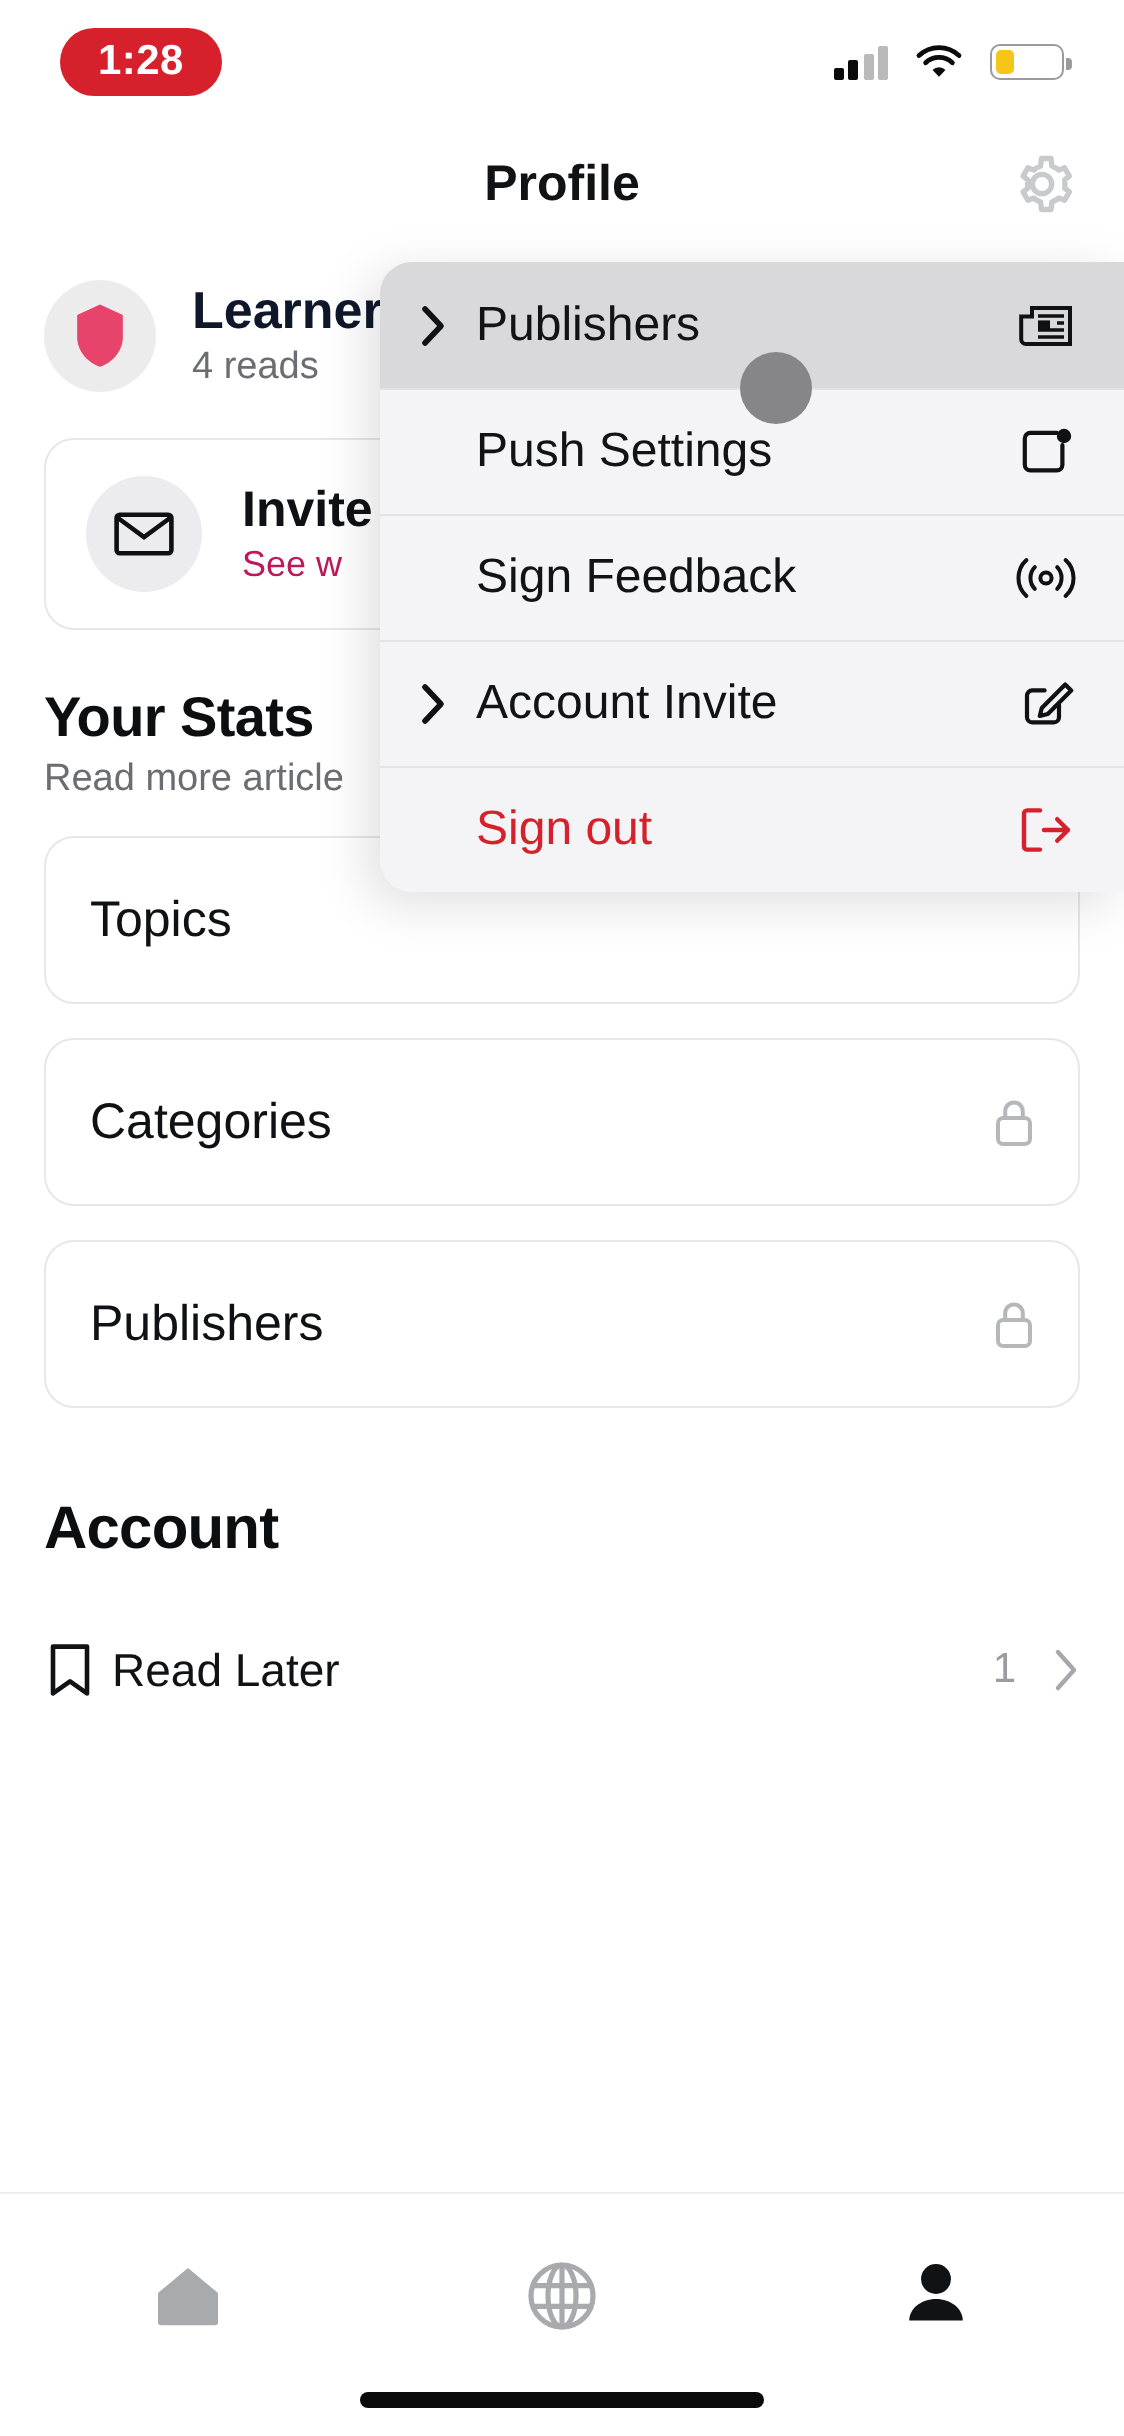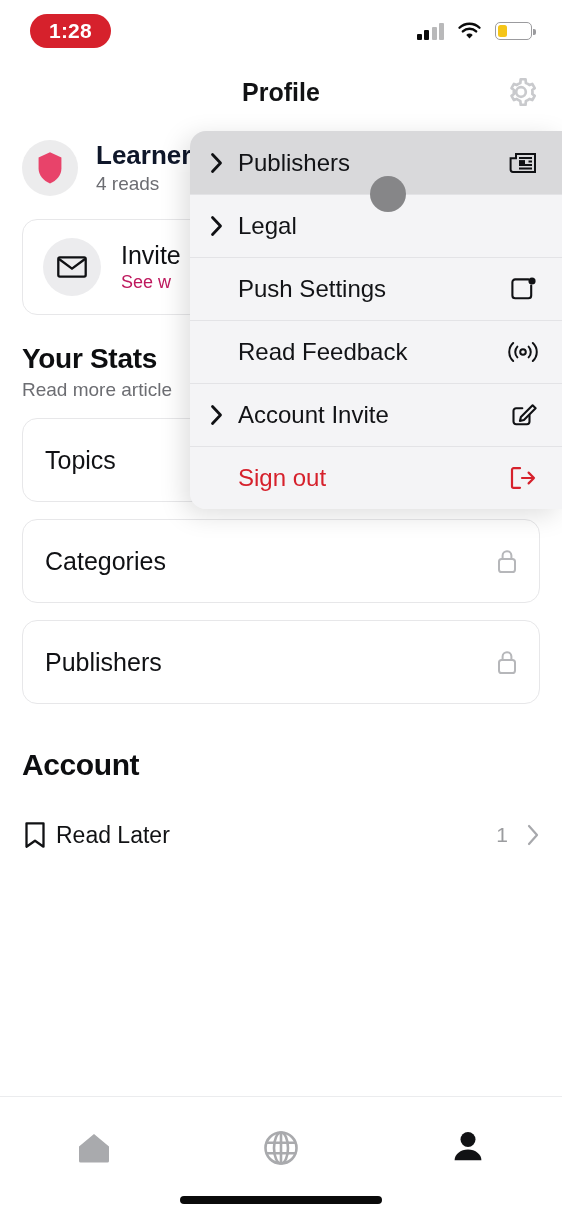--- a/index.html
+++ b/index.html
@@ -66,21 +66,21 @@
 
   .invite-card {
     margin:19px 22px 0; border:1px solid #e7e7e9; border-radius:15px;
     background:#fff; padding:18px 20px; display:flex; align-items:center; gap:20px;
     height:96px;
   }
   .invite-ico {
     width:58px; height:58px; border-radius:50%; background:#ececee;
     display:flex; align-items:center; justify-content:center; flex:0 0 auto;
   }
-  .invite-title { font-size:25px; font-weight:400; color:#101114; line-height:1.15; white-space:nowrap; }
+  .invite-title { font-size:25px; font-weight:700; color:#101114; line-height:1.15; white-space:nowrap; }
   .invite-sub { font-size:18px; color:#be185d; margin-top:3px; white-space:nowrap; }
 
   .section-head { padding:28px 22px 0; }
   .section-title { font-size:28px; font-weight:700; color:#0d0e10; letter-spacing:-.3px; }
   .section-sub { font-size:19px; color:#6c6d72; margin-top:4px; white-space:nowrap; }
 
   .stat-card {
     margin:17px 22px 0; border:1px solid #e7e7e9; border-radius:15px; background:#fff;
     height:84px; display:flex; align-items:center; justify-content:space-between;
     padding:0 22px;
@@ -259,59 +259,50 @@
       <span class="menu-ico">
         <svg width="28" height="26" viewBox="0 0 28 26">
           <path d="M7 4h19v18H4a2.4 2.4 0 0 1-2.4-2.4V8.2H7Z" fill="none" stroke="#101114" stroke-width="2"></path>
           <path d="M10 8h13M10 11.5h6M19.5 11.5h3.5M10 15h13M10 18.5h13" stroke="#101114" stroke-width="1.8"></path>
           <rect x="10" y="10.2" width="6" height="5.2" fill="#101114"></rect>
         </svg>
       </span>
     </div>
 
 
+
+    <div class="menu-item">
+      <span class="menu-arrow blank"></span>
+      <span class="menu-label">Push Settings</span>
+      <span class="menu-ico">
+        <svg width="27" height="27" viewBox="0 0 27 27">
+          <path d="M18.4 3.4H5.2A2.8 2.8 0 0 0 2.4 6.2v13.2a2.8 2.8 0 0 0 2.8 2.8h13.2a2.8 2.8 0 0 0 2.8-2.8V9.6" fill="none" stroke="#101114" stroke-width="2.1" stroke-linecap="round"></path>
+          <circle cx="22" cy="5" r="3.6" fill="#101114"></circle>
+        </svg>
+      </span>
+    </div>
+
+    <div class="menu-item">
+      <span class="menu-arrow blank"></span>
+      <span class="menu-label">Sign Feedback</span>
+      <span class="menu-ico">
+        <svg width="32" height="24" viewBox="0 0 32 24">
+          <circle cx="16" cy="12" r="2.8" fill="none" stroke="#101114" stroke-width="2"></circle>
+          <path d="M10.4 6.6a7.8 7.8 0 0 0 0 10.8M21.6 6.6a7.8 7.8 0 0 1 0 10.8" fill="none" stroke="#101114" stroke-width="2" stroke-linecap="round"></path>
+          <path d="M6.2 3a12.2 12.2 0 0 0 0 18M25.8 3a12.2 12.2 0 0 1 0 18" fill="none" stroke="#101114" stroke-width="2" stroke-linecap="round"></path>
+        </svg>
+      </span>
+    </div>
+
     <div class="menu-item">
       <span class="menu-arrow">
         <svg width="13" height="22" viewBox="0 0 13 22">
             <path d="M2.5 2.5l8 8.5-8 8.5" fill="none" stroke="#101114" stroke-width="2.8" stroke-linecap="round" stroke-linejoin="round"></path>
           </svg>
       </span>
-      <span class="menu-label">Legal</span>
-      <span class="menu-ico"></span>
-    </div>
-
-    <div class="menu-item">
-      <span class="menu-arrow blank"></span>
-      <span class="menu-label">Push Settings</span>
-      <span class="menu-ico">
-        <svg width="27" height="27" viewBox="0 0 27 27">
-          <path d="M18.4 3.4H5.2A2.8 2.8 0 0 0 2.4 6.2v13.2a2.8 2.8 0 0 0 2.8 2.8h13.2a2.8 2.8 0 0 0 2.8-2.8V9.6" fill="none" stroke="#101114" stroke-width="2.1" stroke-linecap="round"></path>
-          <circle cx="22" cy="5" r="3.6" fill="#101114"></circle>
-        </svg>
-      </span>
-    </div>
-
-    <div class="menu-item">
-      <span class="menu-arrow blank"></span>
-      <span class="menu-label">Read Feedback</span>
-      <span class="menu-ico">
-        <svg width="32" height="24" viewBox="0 0 32 24">
-          <circle cx="16" cy="12" r="2.8" fill="none" stroke="#101114" stroke-width="2"></circle>
-          <path d="M10.4 6.6a7.8 7.8 0 0 0 0 10.8M21.6 6.6a7.8 7.8 0 0 1 0 10.8" fill="none" stroke="#101114" stroke-width="2" stroke-linecap="round"></path>
-          <path d="M6.2 3a12.2 12.2 0 0 0 0 18M25.8 3a12.2 12.2 0 0 1 0 18" fill="none" stroke="#101114" stroke-width="2" stroke-linecap="round"></path>
-        </svg>
-      </span>
-    </div>
-
-    <div class="menu-item">
-      <span class="menu-arrow">
-        <svg width="13" height="22" viewBox="0 0 13 22">
-            <path d="M2.5 2.5l8 8.5-8 8.5" fill="none" stroke="#101114" stroke-width="2.8" stroke-linecap="round" stroke-linejoin="round"></path>
-          </svg>
-      </span>
       <span class="menu-label">Account Invite</span>
       <span class="menu-ico">
         <svg width="27" height="27" viewBox="0 0 27 27">
           <path d="M19.5 13.4v6.2a2.6 2.6 0 0 1-2.6 2.6H6.1a2.6 2.6 0 0 1-2.6-2.6V8.8a2.6 2.6 0 0 1 2.6-2.6h6.2" fill="none" stroke="#101114" stroke-width="2.1" stroke-linecap="round"></path>
           <path d="M22.6 3.3 10.9 15l-1 4 4-1L25.6 6.3Z" fill="none" stroke="#101114" stroke-width="2.1" stroke-linejoin="round"></path>
         </svg>
       </span>
     </div>
 
     <div class="menu-item danger">

